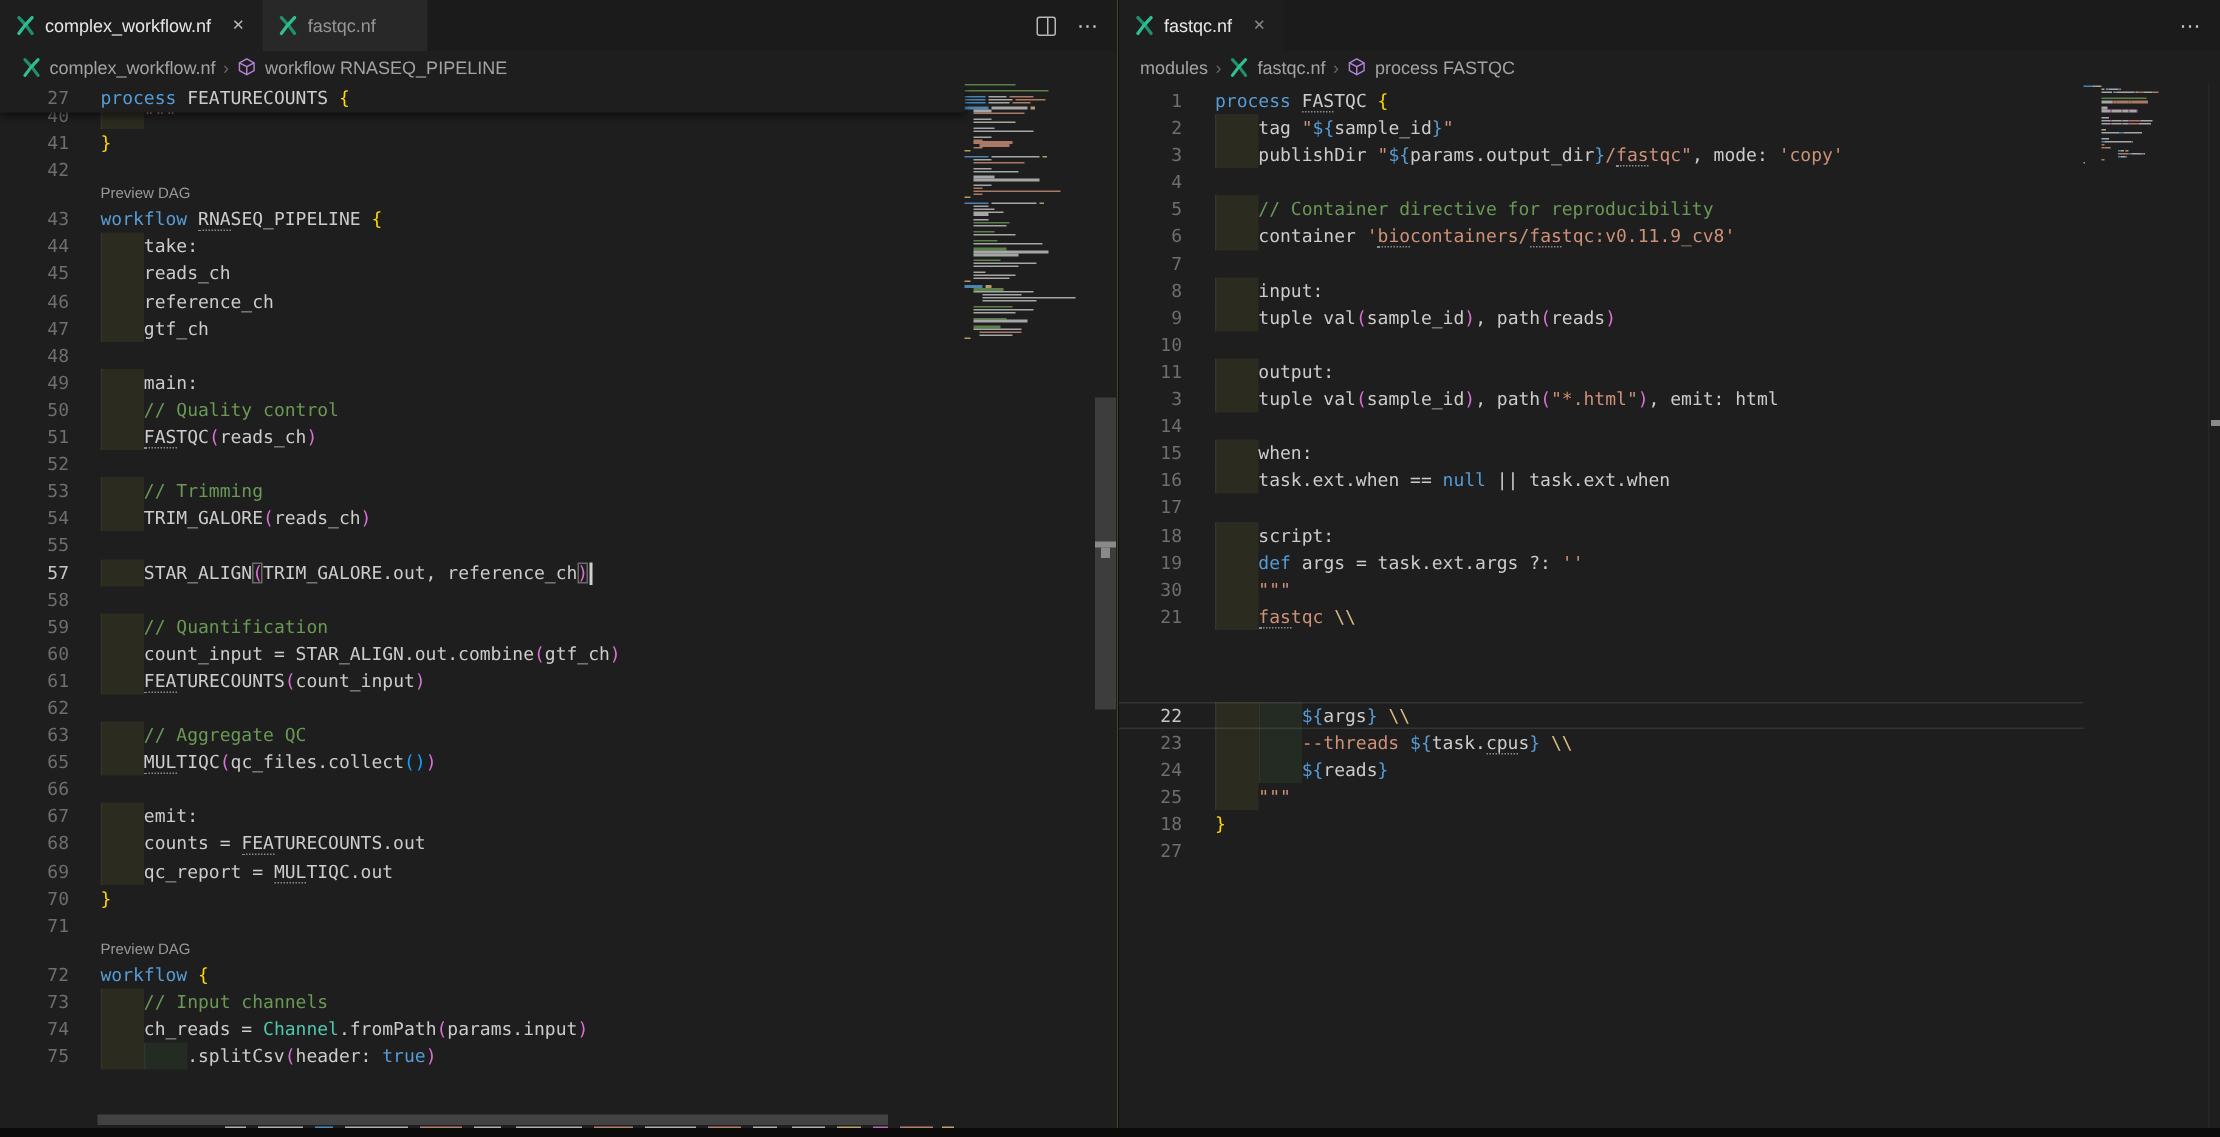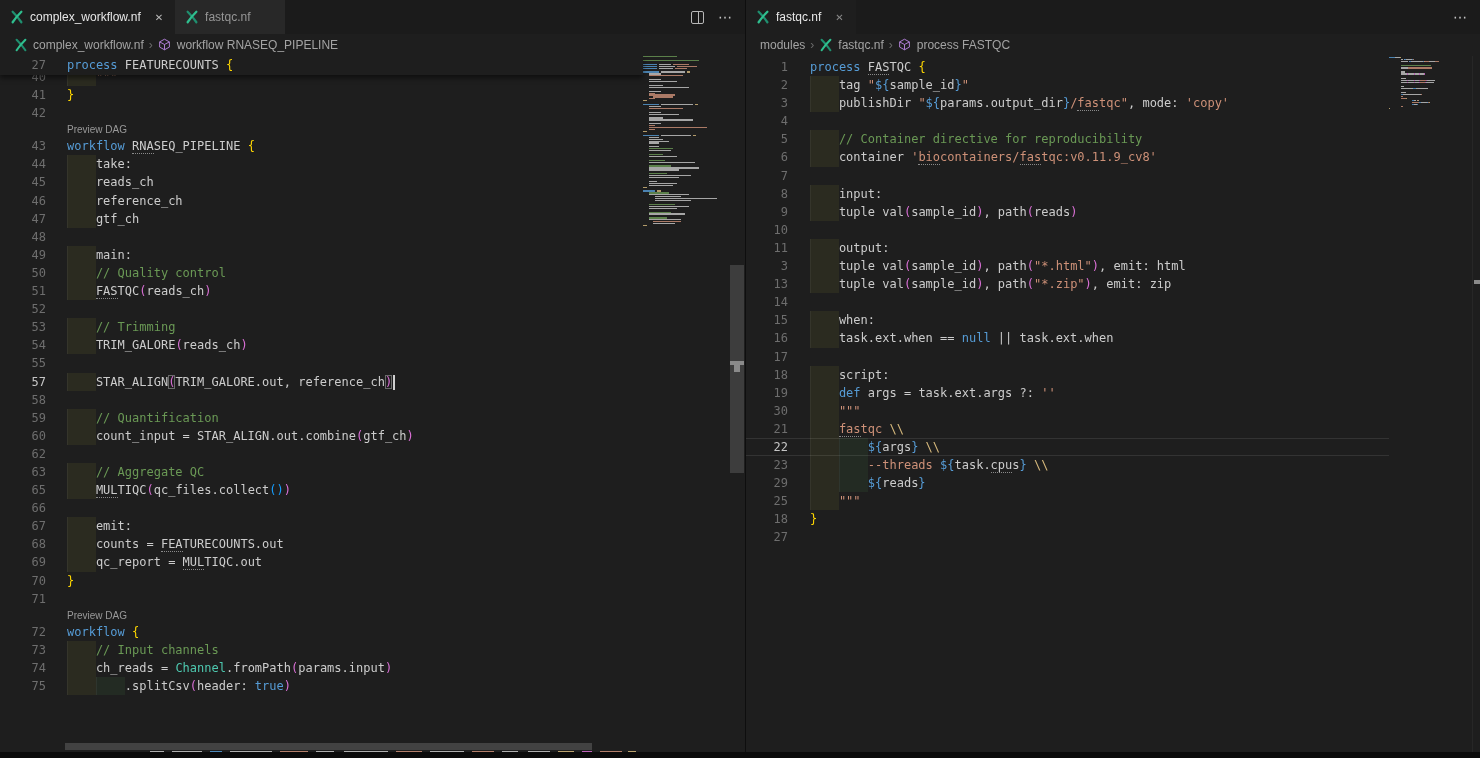--- a/index.html
+++ b/index.html
@@ -41,21 +41,21 @@
   .gutter { flex:none; text-align:right; color:#6e6e6e; font-size:12px; user-select:none; }
   .pane-left  .gutter { width:67px; padding-right:21px; }
   .pane-right .gutter { width:64px; padding-right:22px; }
   .gutter.hot { color:#c6c6c6; }
   .blk { flex:none; width:4ch; box-shadow: inset 1px 0 0 rgba(255,255,255,0.05); }
   .blk.l0 { background:rgba(255,255,64,0.06); }
   .blk.l1 { background:rgba(127,255,127,0.06); }
   .code { white-space:pre; }
   .lens-label { font-family:"Liberation Sans", sans-serif; font-size:10px; color:#999999; cursor:pointer; }
   .pane-left .lens-label { margin-left:67px; }
-  .cur-line { box-shadow: inset 0 1px 0 #333333, inset 0 -1px 0 #333333; }
+  .cur-line { box-shadow: inset 0 1px 0 #333333, inset 0 -1px 0 #333333; margin-top: 48px; }
 
   .tk-k{color:#569cd6} .tk-w{color:#cccccc} .tk-c{color:#6a9955} .tk-s{color:#ce9178}
   .tk-y{color:#ffd700} .tk-p{color:#da70d6} .tk-b{color:#179fff} .tk-t{color:#4ec9b0}
   .tk-i{color:#569cd6} .tk-e{color:#d7ba7d}
   .tk-u{border-bottom:1px dotted #8a8a8a}
   .tk-m{outline:1px solid #6a6a6a; outline-offset:-1px}
   .cursor { display:inline-block; width:2px; height:15px; background:#d0d0d0; vertical-align:middle; margin-left:1px; }
 
   
   .sticky { position:absolute; top:0; left:0; right:102px; height:19px; background:#1e1e1e;
@@ -220,20 +220,25 @@
           </div>
           <div class="row">
             <span class="gutter">59</span>
             <span class="blk l0"></span>
             <span class="code"><span class="tk-c">// Quantification</span></span>
           </div>
           <div class="row">
             <span class="gutter">60</span>
             <span class="blk l0"></span>
             <span class="code"><span class="tk-w">count_input = STAR_ALIGN.out.combine</span><span class="tk-p">(</span><span class="tk-w">gtf_ch</span><span class="tk-p">)</span></span>
+          </div>
+          <div class="row">
+            <span class="gutter">61</span>
+            <span class="blk l0"></span>
+            <span class="code"><span class="tk-w tk-u">FEA</span><span class="tk-w">TURECOUNTS</span><span class="tk-p">(</span><span class="tk-w">count_input</span><span class="tk-p">)</span></span>
           </div>
           <div class="row">
             <span class="gutter">62</span>
             <span class="code"></span>
           </div>
           <div class="row">
             <span class="gutter">63</span>
             <span class="blk l0"></span>
             <span class="code"><span class="tk-c">// Aggregate QC</span></span>
           </div>
@@ -502,25 +507,20 @@
             <span class="gutter">11</span>
             <span class="blk l0"></span>
             <span class="code"><span class="tk-w">output:</span></span>
           </div>
           <div class="row">
             <span class="gutter">3</span>
             <span class="blk l0"></span>
             <span class="code"><span class="tk-w">tuple val</span><span class="tk-p">(</span><span class="tk-w">sample_id</span><span class="tk-p">)</span><span class="tk-w">, path</span><span class="tk-p">(</span><span class="tk-s">"*.html"</span><span class="tk-p">)</span><span class="tk-w">, emit: html</span></span>
           </div>
           <div class="row">
-            <span class="gutter">13</span>
-            <span class="blk l0"></span>
-            <span class="code"><span class="tk-w">tuple val</span><span class="tk-p">(</span><span class="tk-w">sample_id</span><span class="tk-p">)</span><span class="tk-w">, path</span><span class="tk-p">(</span><span class="tk-s">"*.zip"</span><span class="tk-p">)</span><span class="tk-w">, emit: zip</span></span>
-          </div>
-          <div class="row">
             <span class="gutter">14</span>
             <span class="code"></span>
           </div>
           <div class="row">
             <span class="gutter">15</span>
             <span class="blk l0"></span>
             <span class="code"><span class="tk-w">when:</span></span>
           </div>
           <div class="row">
             <span class="gutter">16</span>
@@ -557,21 +557,21 @@
             <span class="blk l1"></span>
             <span class="code"><span class="tk-i">${</span><span class="tk-w">args</span><span class="tk-i">}</span><span class="tk-s"> </span><span class="tk-e">\\</span></span>
           </div>
           <div class="row">
             <span class="gutter">23</span>
             <span class="blk l0"></span>
             <span class="blk l1"></span>
             <span class="code"><span class="tk-s">--threads </span><span class="tk-i">${</span><span class="tk-w">task.</span><span class="tk-w tk-u">cpu</span><span class="tk-w">s</span><span class="tk-i">}</span><span class="tk-s"> </span><span class="tk-e">\\</span></span>
           </div>
           <div class="row">
-            <span class="gutter">29</span>
+            <span class="gutter">24</span>
             <span class="blk l0"></span>
             <span class="blk l1"></span>
             <span class="code"><span class="tk-i">${</span><span class="tk-w">reads</span><span class="tk-i">}</span></span>
           </div>
           <div class="row">
             <span class="gutter">25</span>
             <span class="blk l0"></span>
             <span class="code"><span class="tk-s">"""</span></span>
           </div>
           <div class="row">

